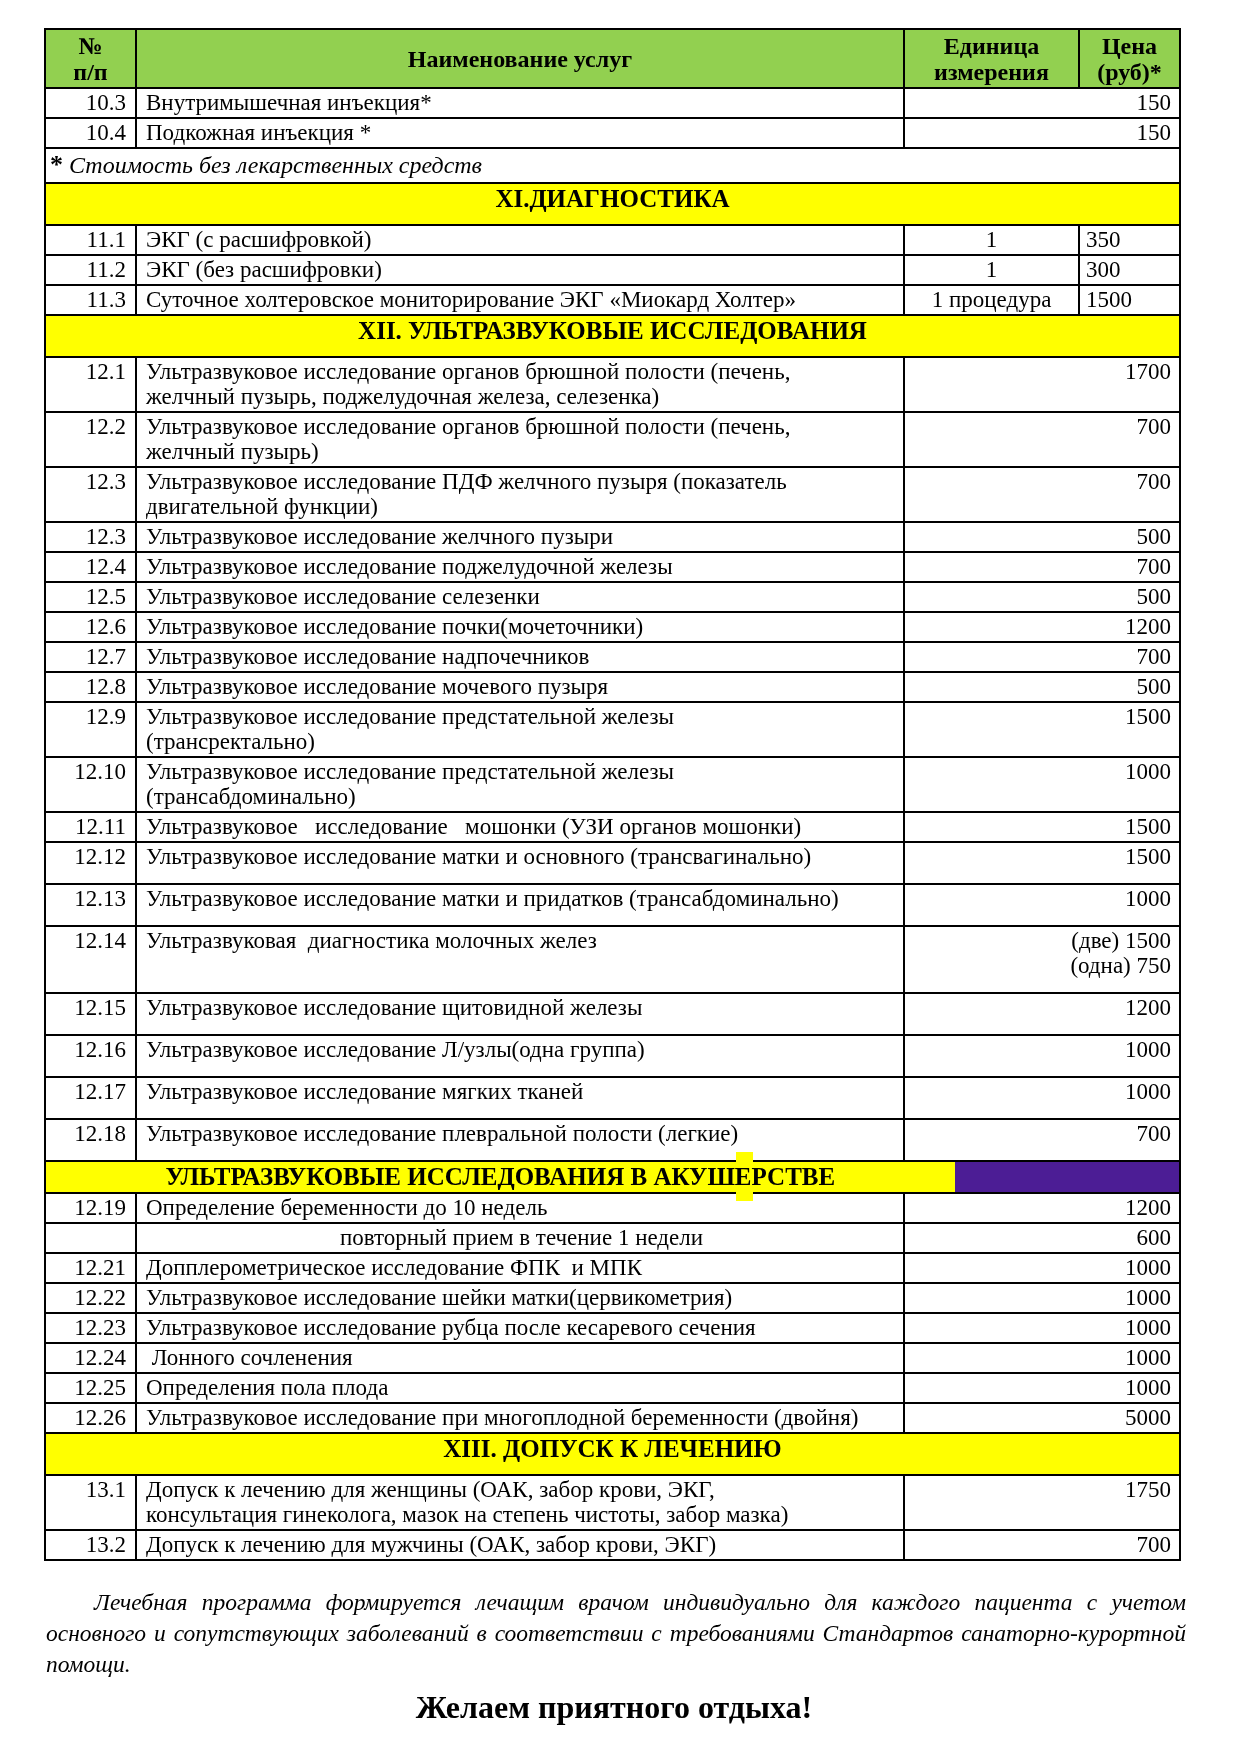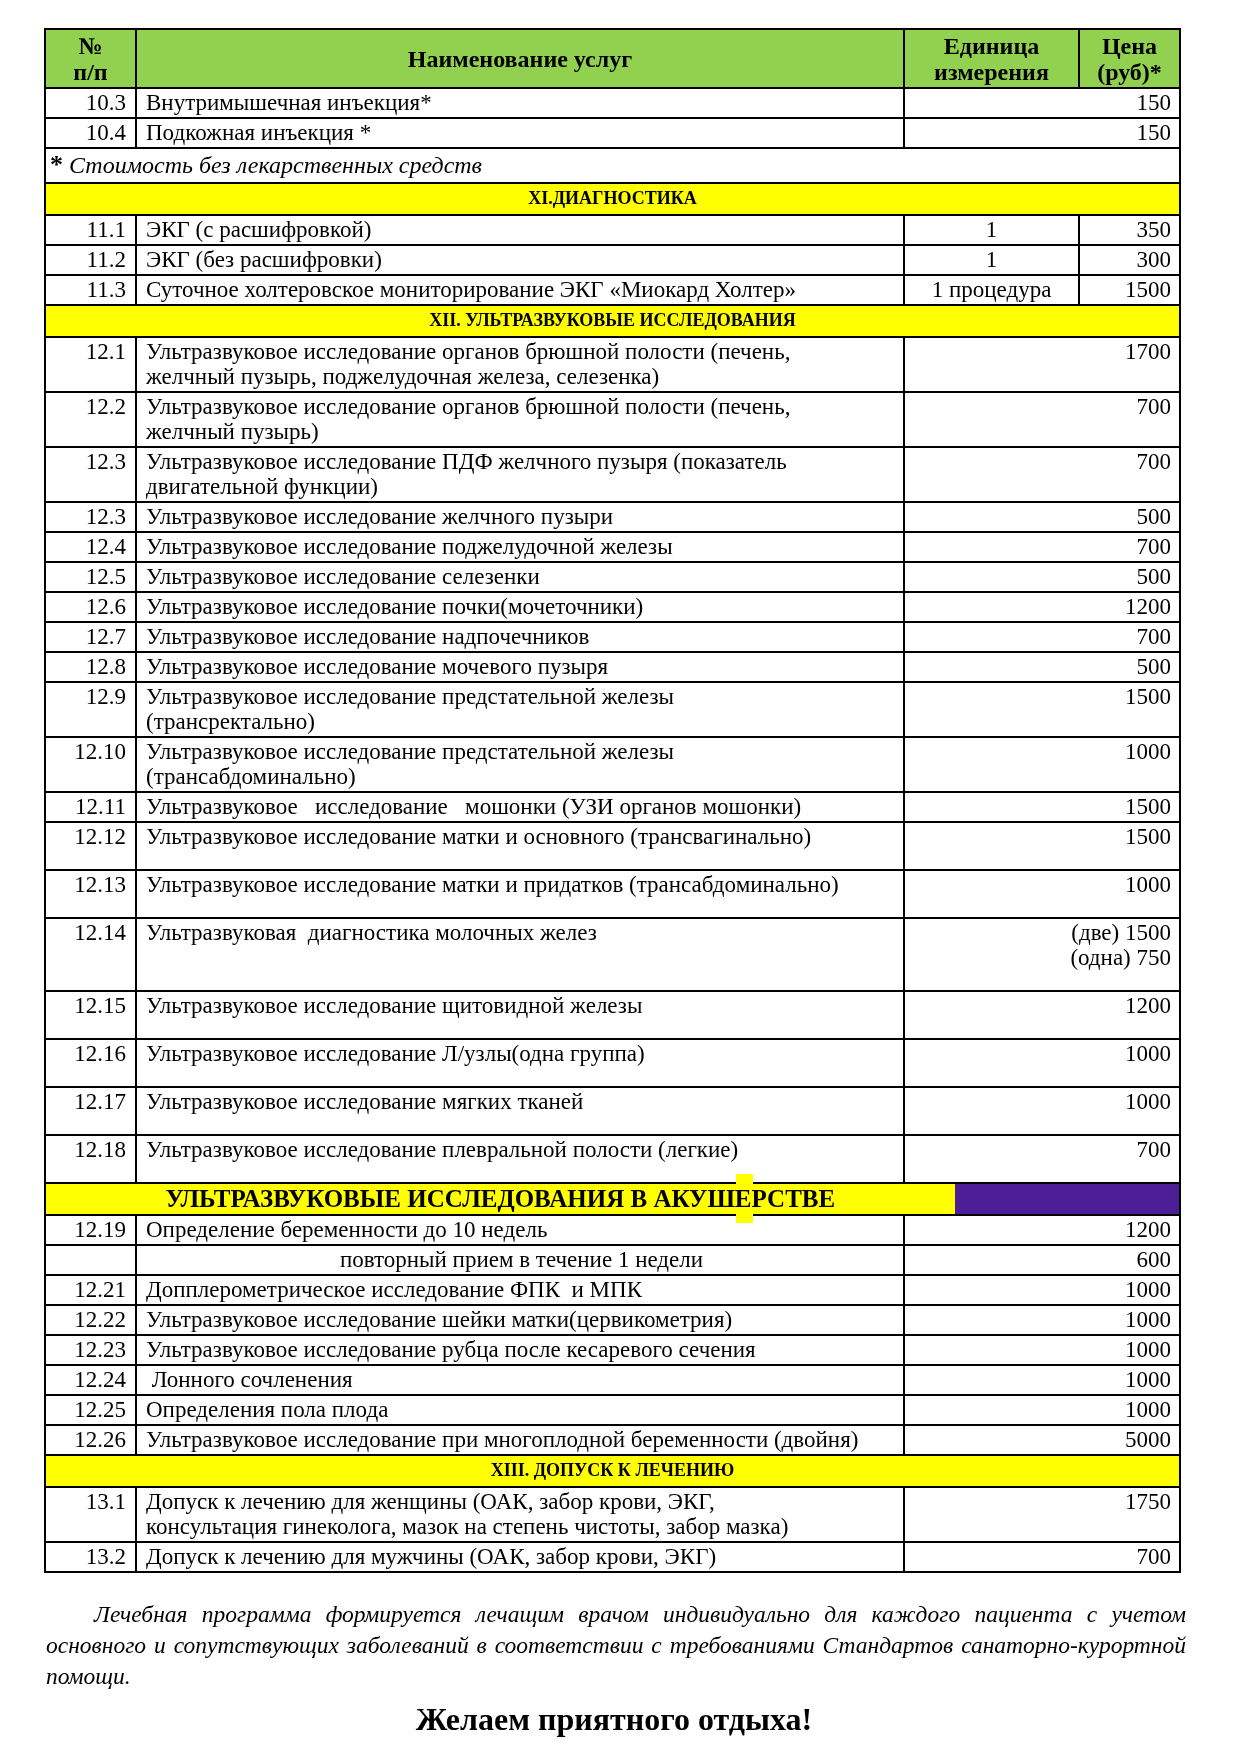--- a/index.html
+++ b/index.html
@@ -43,40 +43,40 @@
   td {
     font-size: 23px;
     line-height: 25px;
     padding: 1px 6px 2px 6px;
     vertical-align: top;
   }
   td.num   { text-align: right; padding-right: 9px; white-space: nowrap; }
   td.name  { text-align: left; padding-left: 9px; white-space: pre-wrap; }
   td.name.center { text-align: center; }
   td.unit  { text-align: center; }
-  td.price { text-align: right; padding-right: 8px; border-radius: 13px; }
+  td.price { padding-right: 8px; border-radius: 13px; }
   td.merged-price { text-align: right; padding-right: 8px; white-space: pre-line; }
 
-  tr.pad td { padding-bottom: 20px; margin-top: 34px; }
+  tr.pad td { padding-bottom: 14px; margin-top: 34px; }
 
   tr.note-row td {
     font-size: 24px;
     padding: 3px 6px 4px 4px;
     line-height: 26px;
   }
   tr.note-row b { font-style: normal; font-weight: bold; font-size: 26px; }
   tr.note-row i { font-style: italic; }
 
   tr.section-row td {
     background: var(--yellow, #ffff00);
     text-align: center;
     font-weight: bold;
-    font-size: 18px;
+    font-size: 25px;
     line-height: 27px;
-    padding: 1px 0 2px 0;
+    padding: 1px 0 12px 0;
   }
   tr.section-hl-row td {
     background: #4c1d95;
     padding: 0;
     position: relative;
   }
   tr.section-hl-row .band {
     width: 80.2%;
     background: var(--yellow, #ffff00);
     text-align: center;

